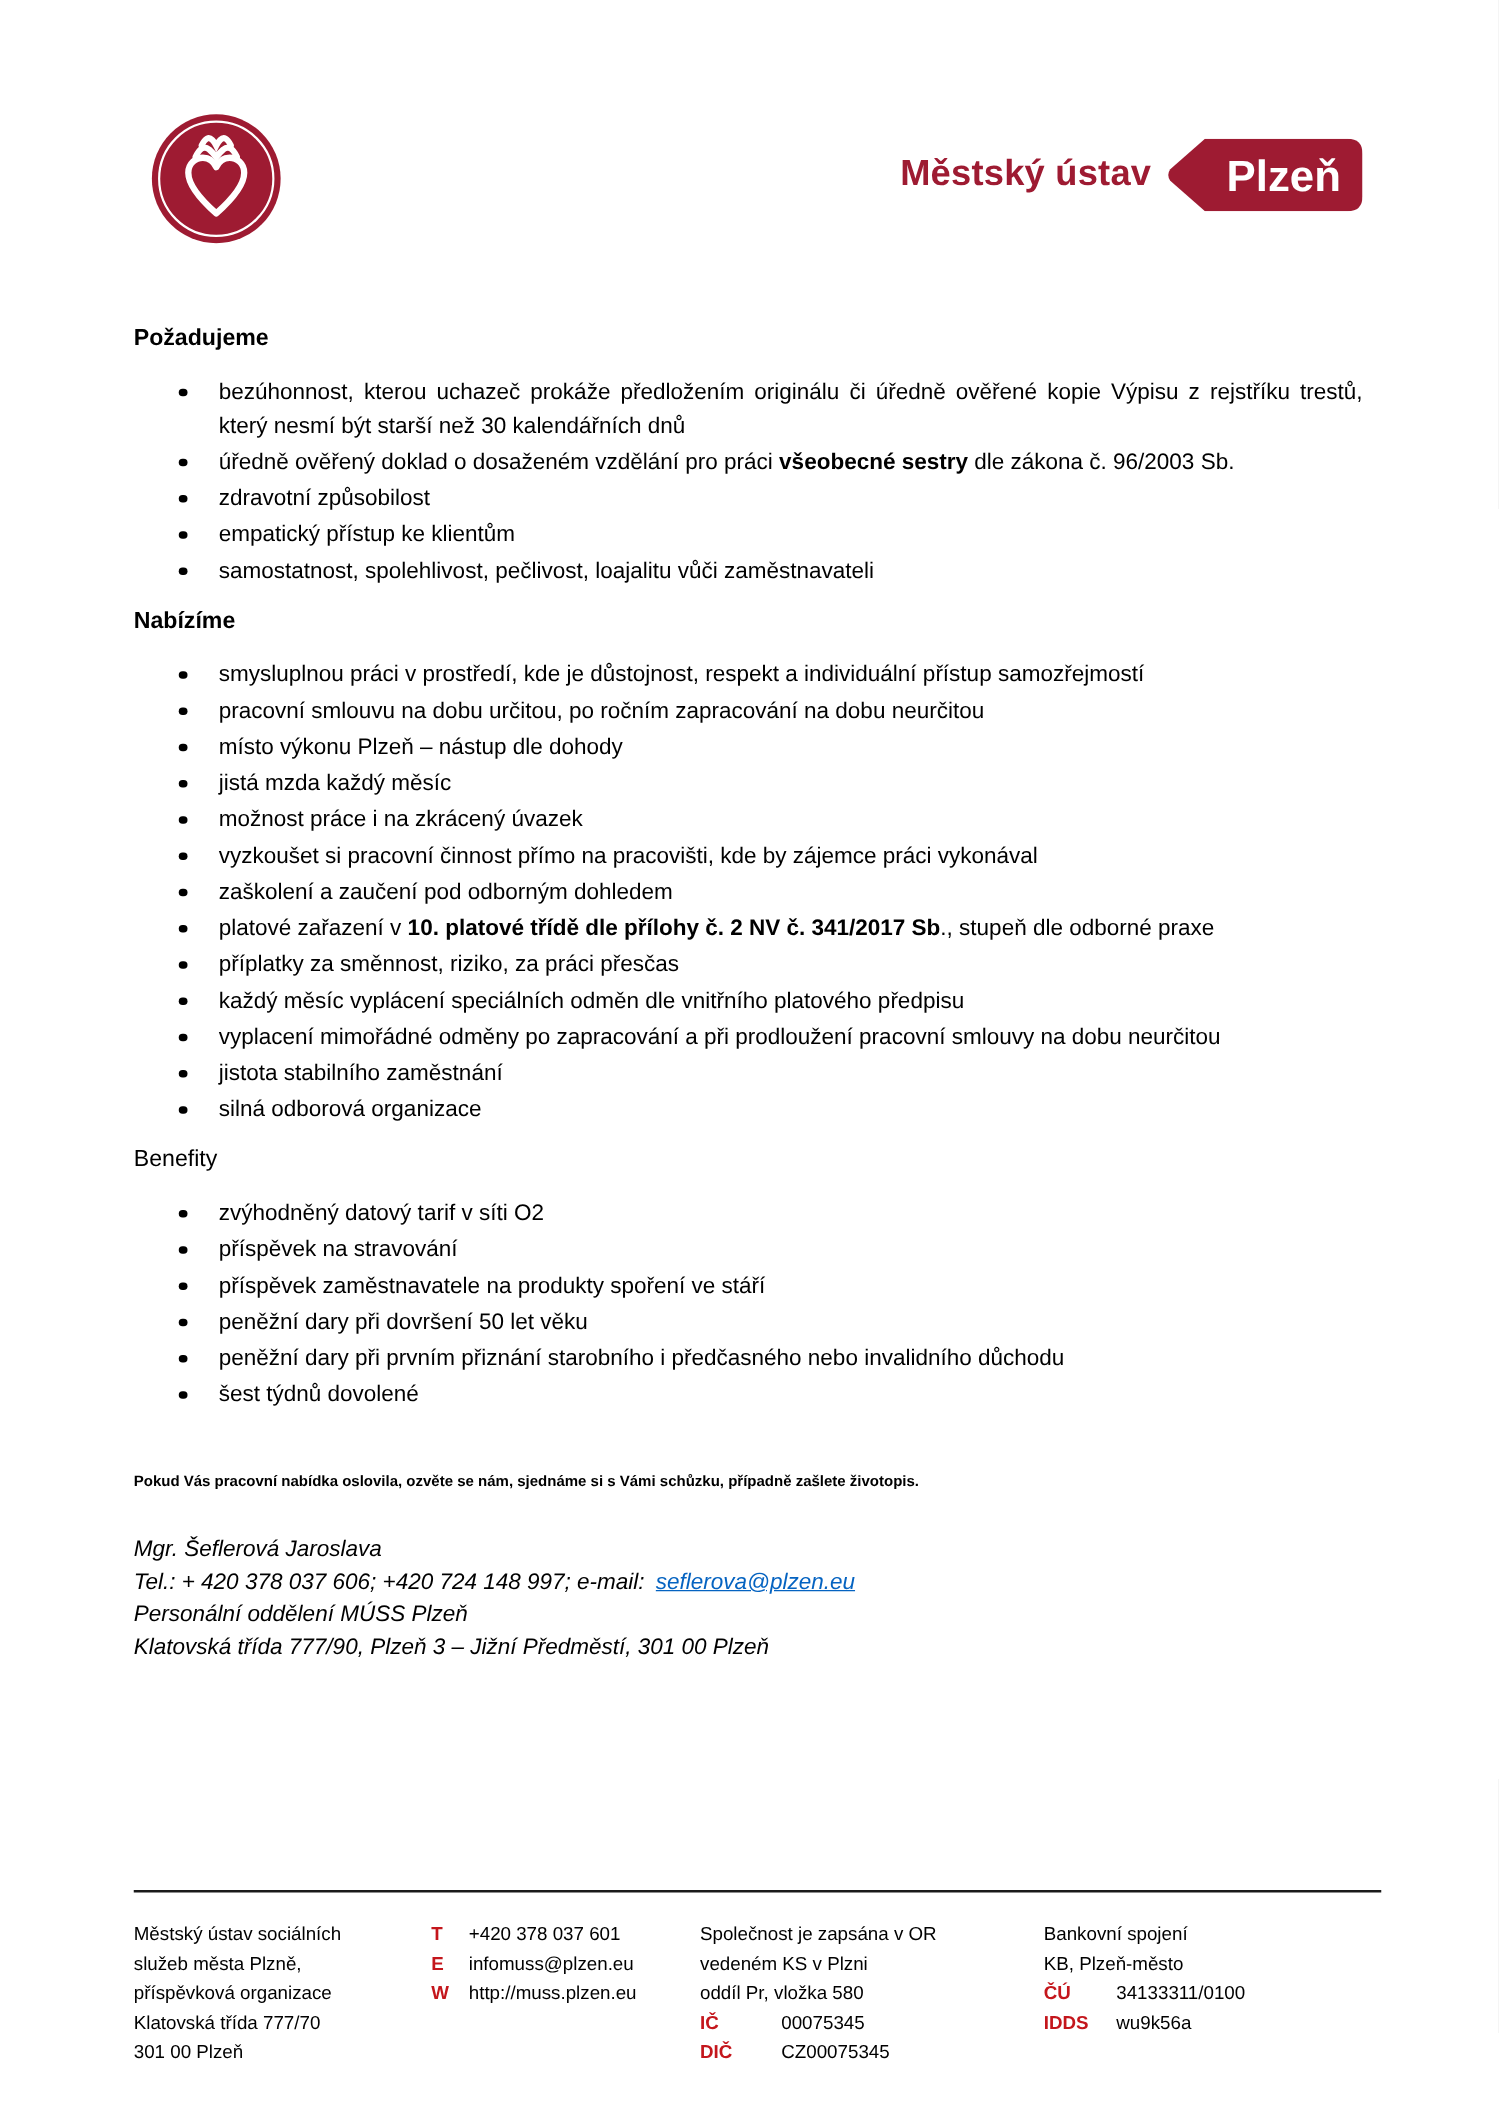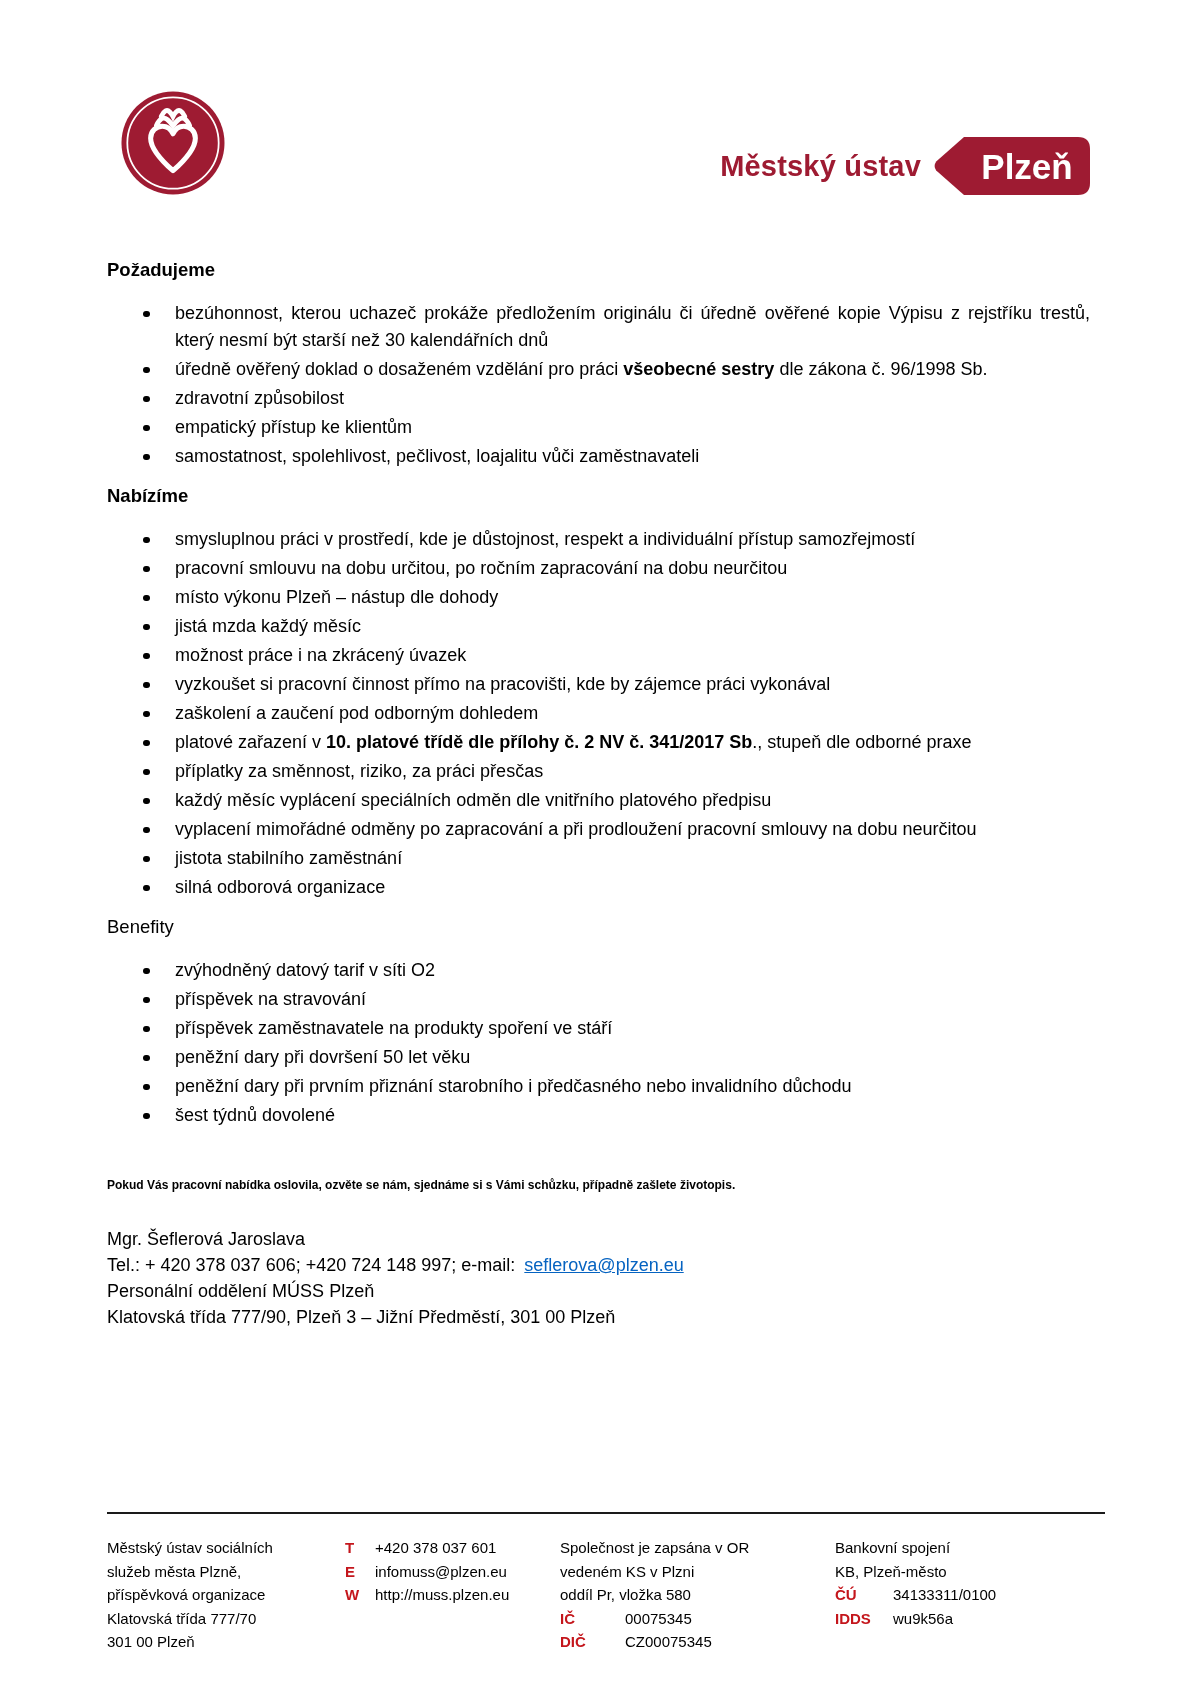--- a/index.html
+++ b/index.html
@@ -16,21 +16,21 @@
     width:1199px;height:1696px;
     margin:0 auto;
     background:#ffffff;
     font-family:"Liberation Sans",sans-serif;
     color:var(--ink);
     overflow:hidden;
   }
   .content{padding:78px 109px 0 107px;}
 
   
-  .header{display:flex;justify-content:space-between;align-items:flex-end;margin-bottom:64px;}
+  .header{display:flex;justify-content:space-between;align-items:center;margin-bottom:64px;}
   .logo-circle{margin-left:14px;margin-top:13px;width:104px;height:104px;color:var(--brand);}
   .brand{display:flex;align-items:center;gap:12px;margin-top:6px;}
   .brand-text{
     text-align:right;color:var(--brand);font-weight:bold;
     font-size:29px;line-height:35px;letter-spacing:.2px;
   }
   .badge{width:157px;height:58px;color:var(--brand);}
 
   
   .section{margin-bottom:15px;}
@@ -45,21 +45,21 @@
     content:"";position:absolute;left:36px;top:10.5px;
     width:6.5px;height:6.5px;border-radius:50%;background:#000;
   }
   .seg-b{font-weight:bold;}
 
   
   .closing{
     margin-top:42px;font-size:12px;font-weight:bold;
     line-height:29px;text-align:justify;
   }
-  .contact{margin-top:26px;font-size:18px;line-height:26px;}
+  .contact{margin-top:26px;font-size:18px;line-height:26px;font-style:italic;}
   .contact a{color:var(--link);text-decoration:underline;margin-left:9px;}
 
   
   .footer{
     position:absolute;left:107px;top:1512px;width:998px;
     border-top:2px solid #1a1a1a;padding-top:22px;
     font-size:15px;line-height:23.5px;
   }
   .footer-cols{display:flex;}
   .fcol1{width:238px;}
@@ -98,21 +98,21 @@
           </svg>
         </div>
       </div>
     </div>
 
     <div id="sections">
         <div class="section">
           <h2>Požadujeme</h2>
           <ul class="bullets">
             <li><span>bezúhonnost, kterou uchazeč prokáže předložením originálu či úředně ověřené kopie Výpisu z rejstříku trestů, který nesmí být starší než 30 kalendářních dnů</span></li>
-            <li><span>úředně ověřený doklad o dosaženém vzdělání pro práci </span><span class="seg-b">všeobecné sestry</span><span> dle zákona č. 96/1998 Sb.</span></li>
+            <li><span>úředně ověřený doklad o dosaženém vzdělání pro práci </span><span class="seg-b">všeobecné sestry</span><span> dle zákona č. 96/2003 Sb.</span></li>
             <li><span>zdravotní způsobilost</span></li>
             <li><span>empatický přístup ke klientům</span></li>
             <li><span>samostatnost, spolehlivost, pečlivost, loajalitu vůči zaměstnavateli</span></li>
           </ul>
         </div>
         <div class="section">
           <h2>Nabízíme</h2>
           <ul class="bullets">
             <li><span>smysluplnou práci v prostředí, kde je důstojnost, respekt a individuální přístup samozřejmostí</span></li>
             <li><span>pracovní smlouvu na dobu určitou, po ročním zapracování na dobu neurčitou</span></li>

